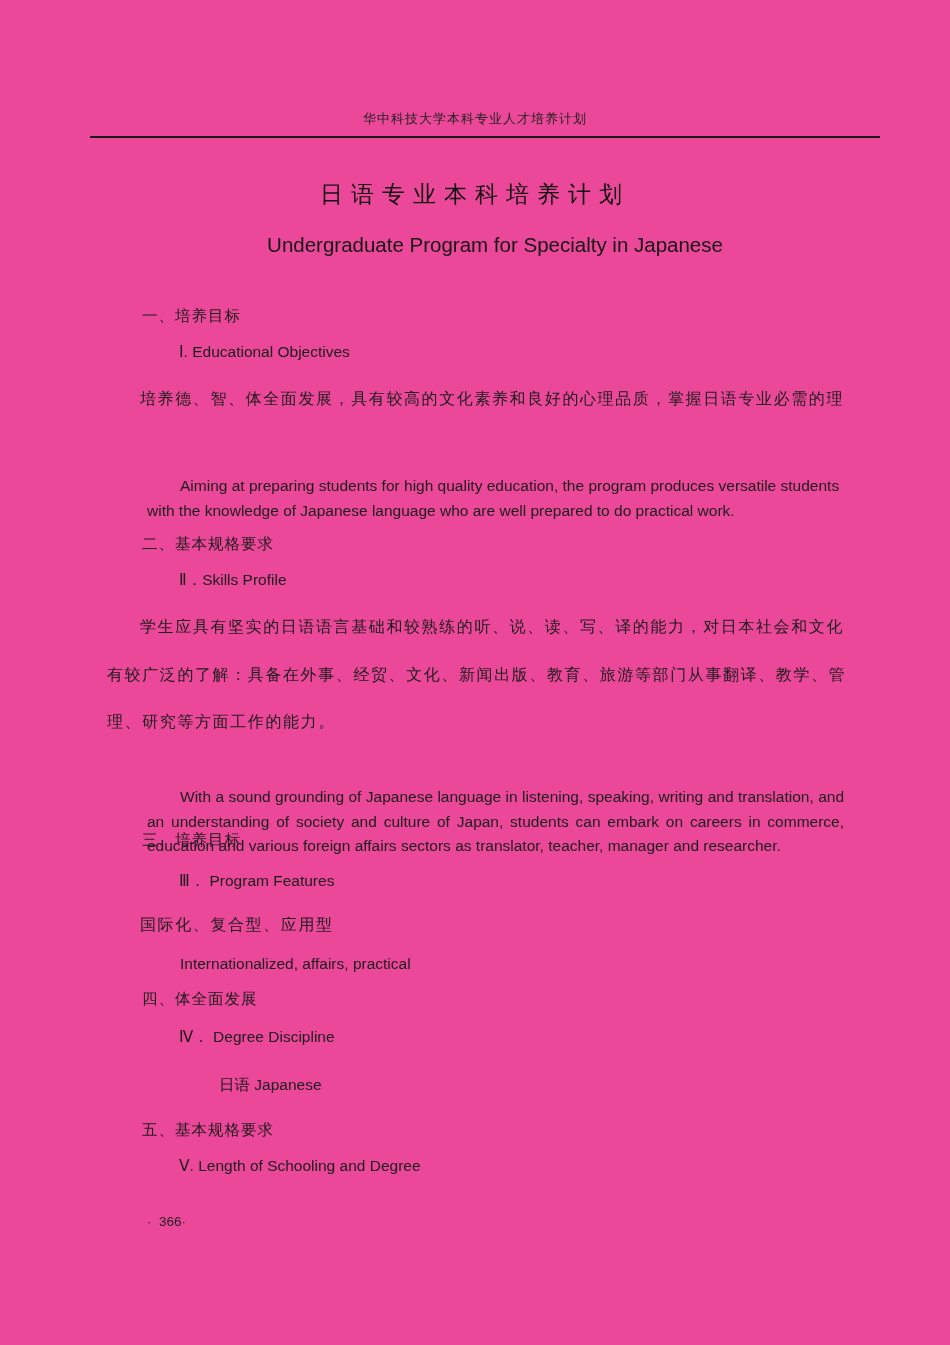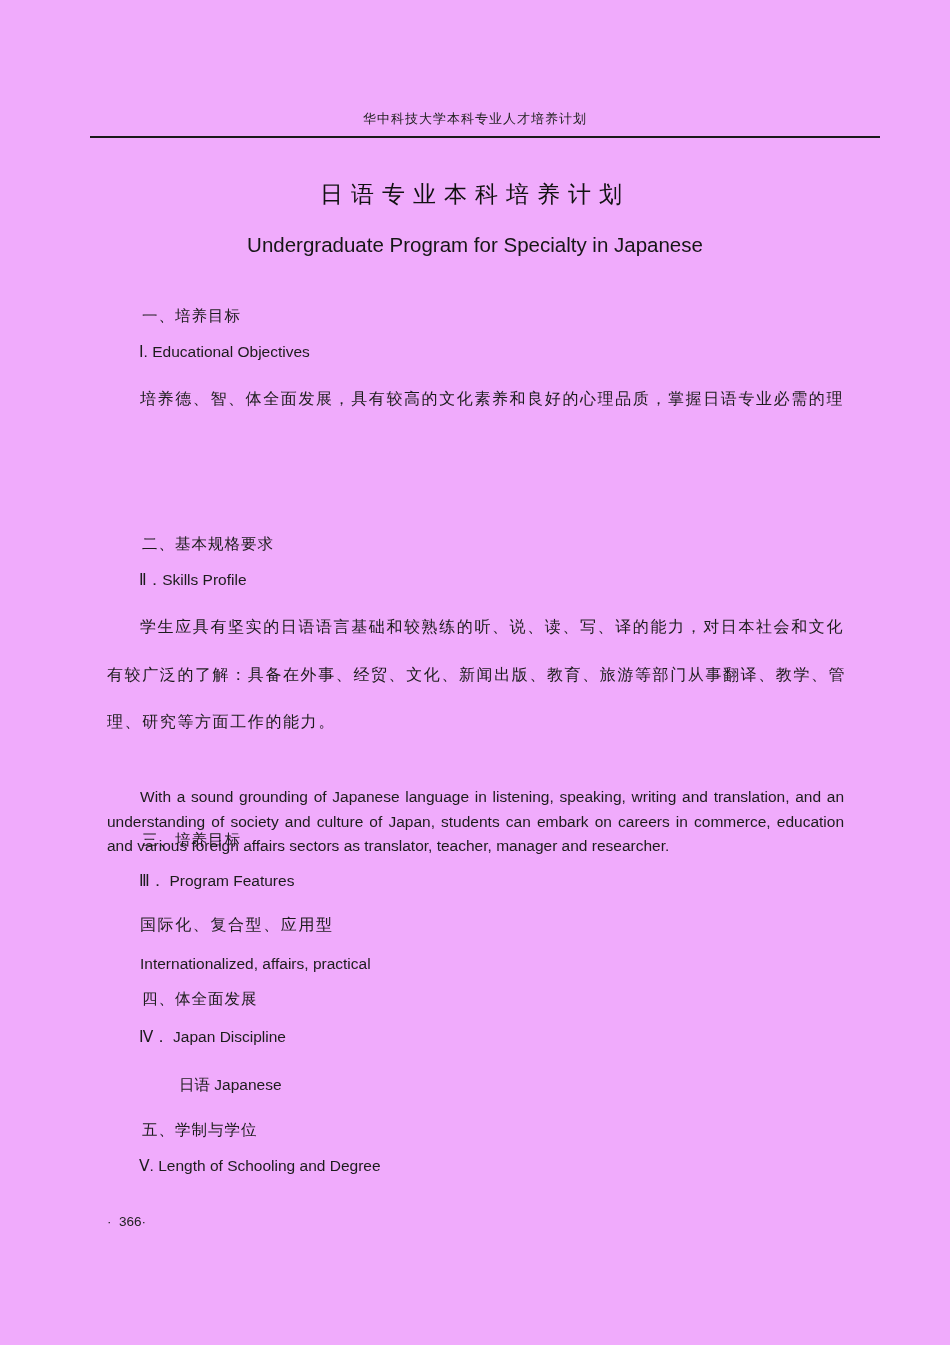--- a/index.html
+++ b/index.html
@@ -4,28 +4,28 @@
 <style>
   * { margin: 0; padding: 0; box-sizing: border-box; }
   html, body { background: #ffffff; }
   body { font-family: "Liberation Sans", "DejaVu Sans", sans-serif; color: #1d1d1d; }
 
   .page {
     position: relative;
     width: 950px;
     height: 1345px;
     margin: 0 auto;
-    background: #f0abfc;
+    background: #ec4899;
     overflow: hidden;
   }
 
   .abs { position: absolute; }
 
   .cjk  { font-family: "Liberation Serif", "DejaVu Serif", serif; }
-  .lat  { font-family: "Liberation Sans", "DejaVu Sans", sans-serif; }
+  .lat  { font-family: "Liberation Sans", "DejaVu Sans", sans-serif; padding-left: 40px; }
 
   .running-header {
     top: 110px; left: 0; right: 0;
     text-align: center;
     font-size: 13px;
     letter-spacing: 1px;
     color: #222;
     white-space: pre;
   }
 
@@ -95,35 +95,36 @@
 
   <div class="abs running-header cjk">华中科技大学本科专业人才培养计划</div>
   <div class="abs header-rule"></div>
 
   <div class="abs doc-title-cn cjk">日语专业本科培养计划</div>
   <div class="abs doc-title-en lat">Undergraduate Program for Specialty in Japanese</div>
 
   <div class="abs h-cn cjk" style="top:306px; left:142px;">一、培养目标</div>
   <div class="abs h-en lat" style="top:343px; left:139px;">Ⅰ. Educational Objectives</div>
   <div class="abs b-cn cjk" style="top:389px; left:140px;">培养德、智、体全面发展，具有较高的文化素养和良好的心理品质，掌握日语专业必需的理</div>
+  <div class="abs b-en lat" style="top:474px; left:107px;">Aiming at preparing students for high quality education, the program produces versatile students with the knowledge of Japanese language who are well prepared to do practical work.</div>
 
   <div class="abs h-cn cjk" style="top:534px; left:142px;">二、基本规格要求</div>
   <div class="abs h-en lat" style="top:570px; left:139px;">Ⅱ．Skills Profile</div>
   <div class="abs b-cn cjk" style="top:617px; left:140px;">学生应具有坚实的日语语言基础和较熟练的听、说、读、写、译的能力，对日本社会和文化</div>
   <div class="abs b-cn cjk" style="top:665px; left:107px;">有较广泛的了解：具备在外事、经贸、文化、新闻出版、教育、旅游等部门从事翻译、教学、管</div>
   <div class="abs b-cn cjk" style="top:712px; left:107px;">理、研究等方面工作的能力。</div>
   <div class="abs b-en lat justified" style="top:751px; left:107px;margin-top:34px;">With a sound grounding of Japanese language in listening, speaking, writing and translation, and an understanding of society and culture of Japan, students can embark on careers in commerce, education and various foreign affairs sectors as translator, teacher, manager and researcher.</div>
 
   <div class="abs h-cn cjk" style="top:830px; left:142px;">三、培养目标</div>
   <div class="abs h-en lat" style="top:871px; left:139px;">Ⅲ． Program Features</div>
   <div class="abs b-cn cjk" style="top:915px; left:140px;">国际化、复合型、应用型</div>
   <div class="abs h-en lat" style="top:955px; left:140px;">Internationalized, affairs, practical</div>
 
   <div class="abs h-cn cjk" style="top:989px; left:142px;">四、体全面发展</div>
-  <div class="abs h-en lat" style="top:1027px; left:139px;">Ⅳ． Japan Discipline</div>
+  <div class="abs h-en lat" style="top:1027px; left:139px;">Ⅳ． Degree Discipline</div>
   <div class="abs h-en lat" style="top:1075px; left:179px;">日语 Japanese</div>
 
-  <div class="abs h-cn cjk" style="top:1120px; left:142px;">五、学制与学位</div>
+  <div class="abs h-cn cjk" style="top:1120px; left:142px;">五、基本规格要求</div>
   <div class="abs h-en lat" style="top:1157px; left:139px;">Ⅴ. Length of Schooling and Degree</div>
 
   <div class="abs page-number lat">·  366·</div>
 
 </div>
 
 </body></html>

